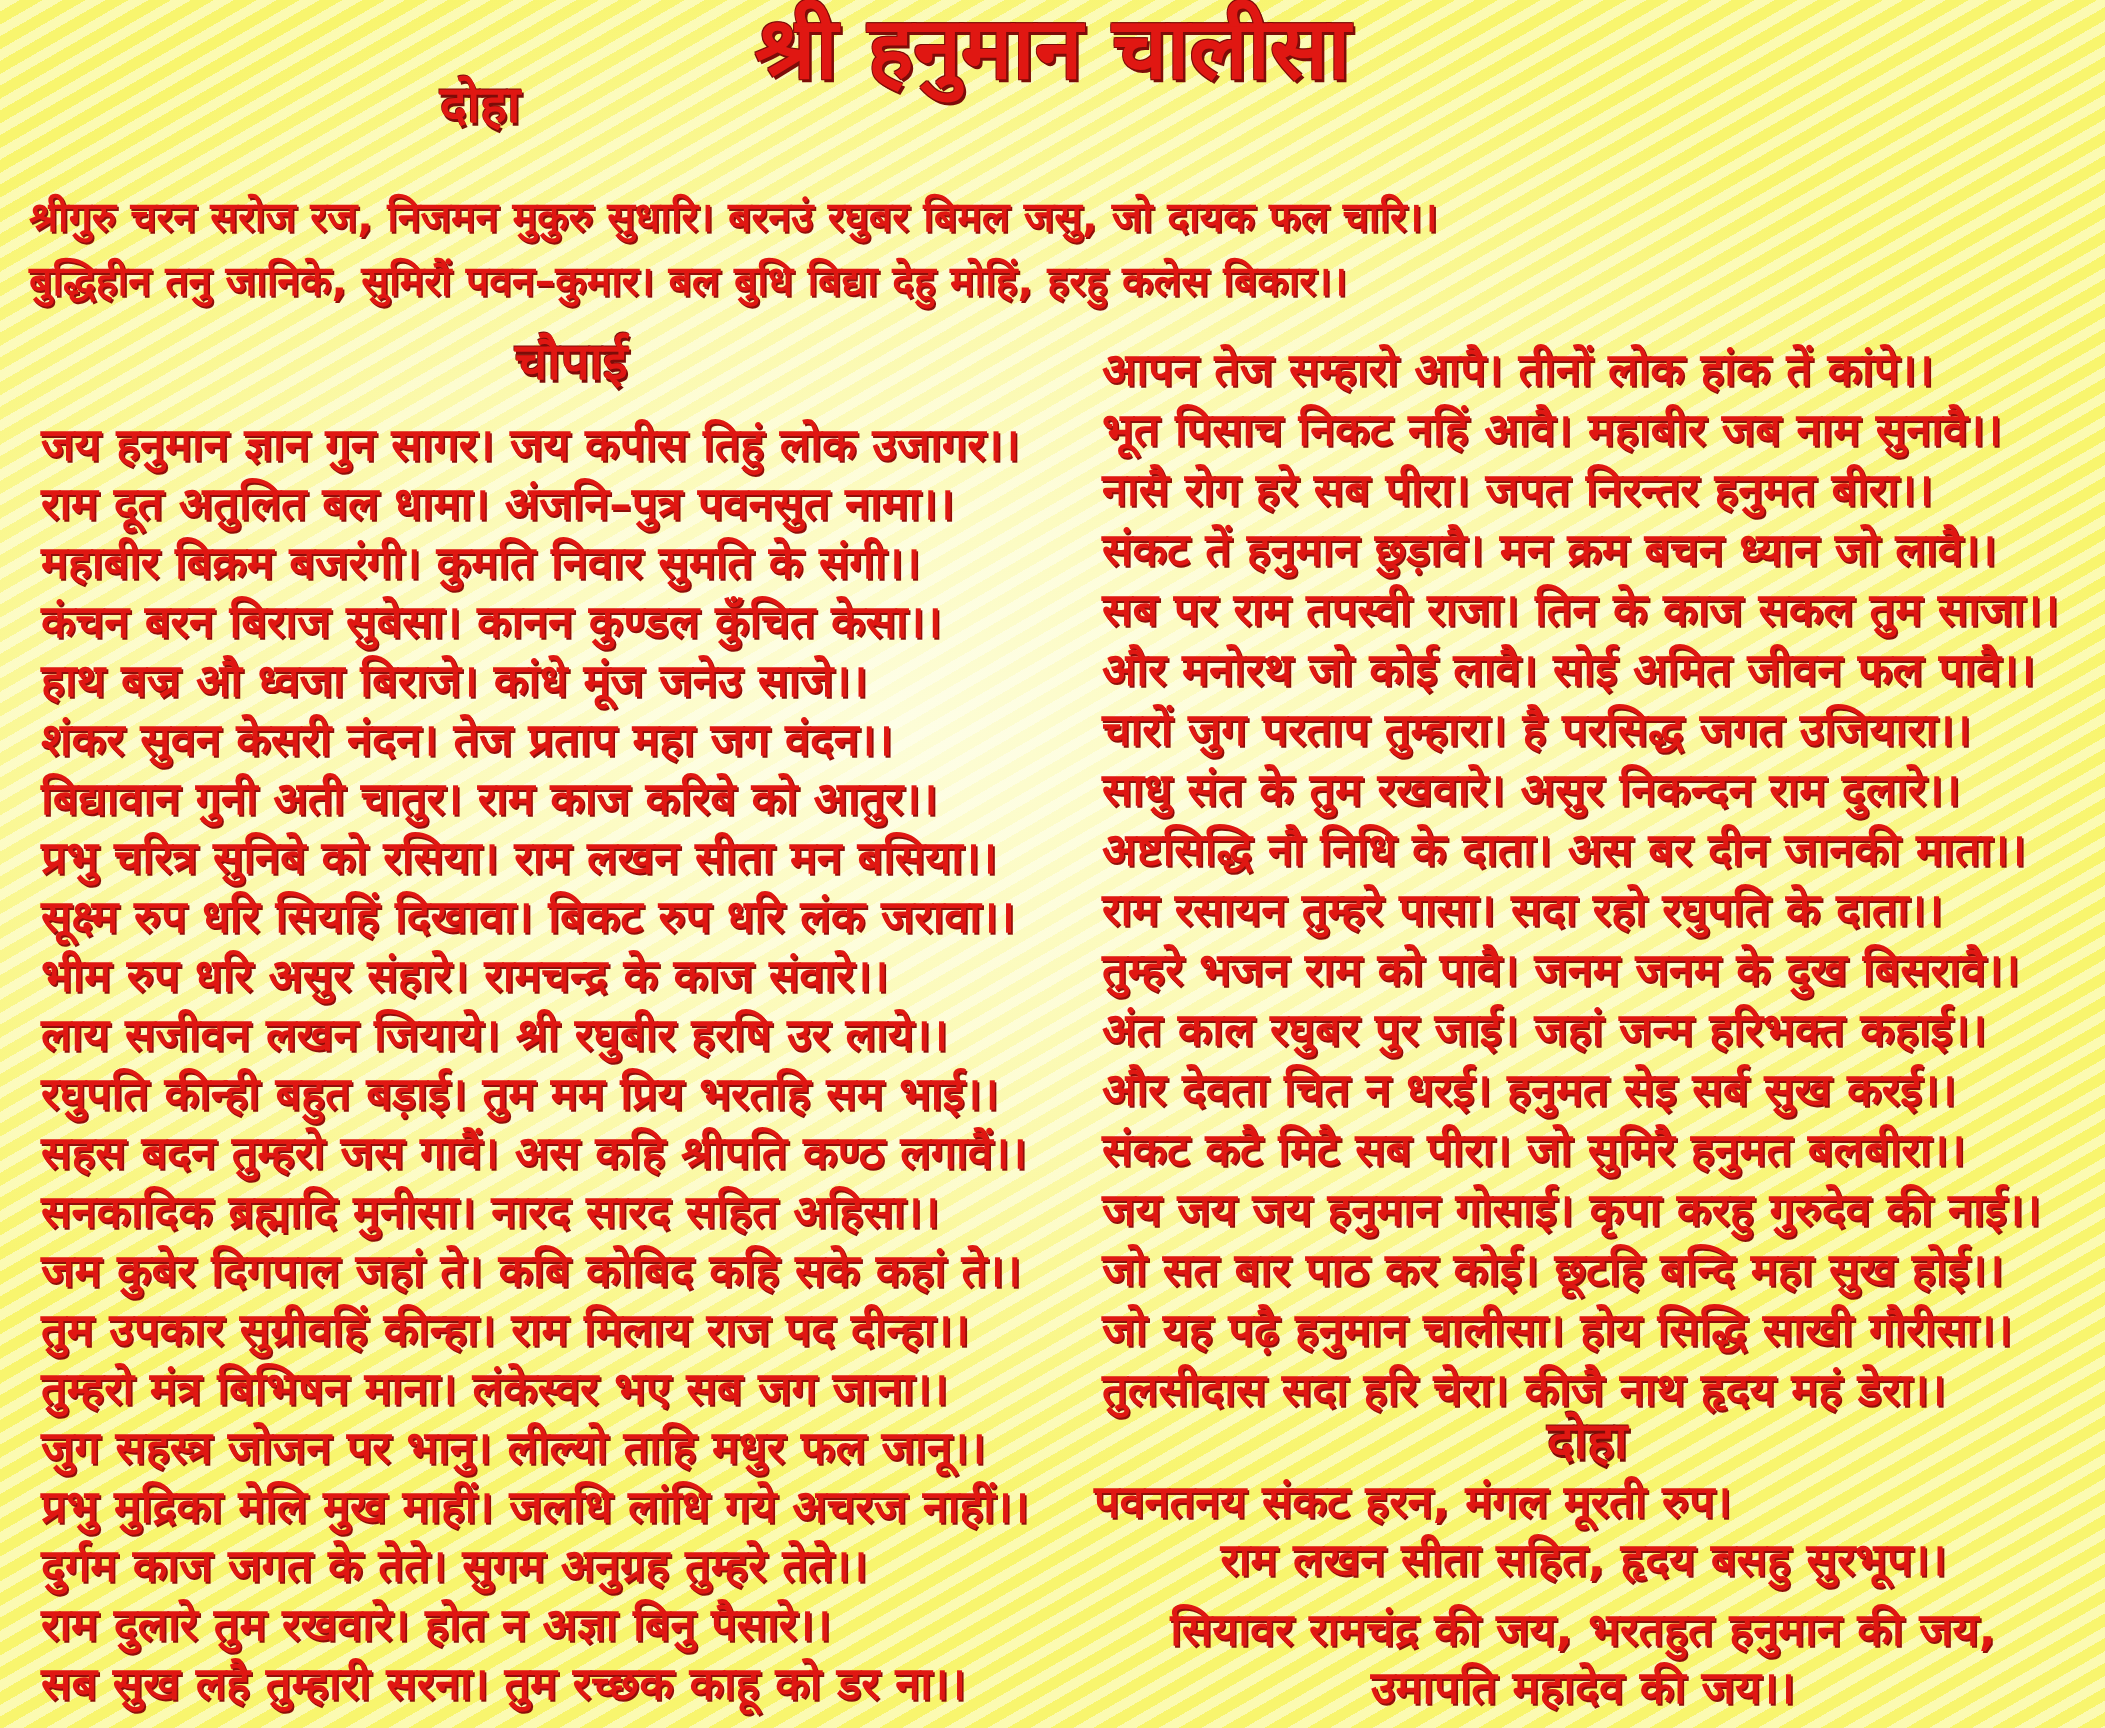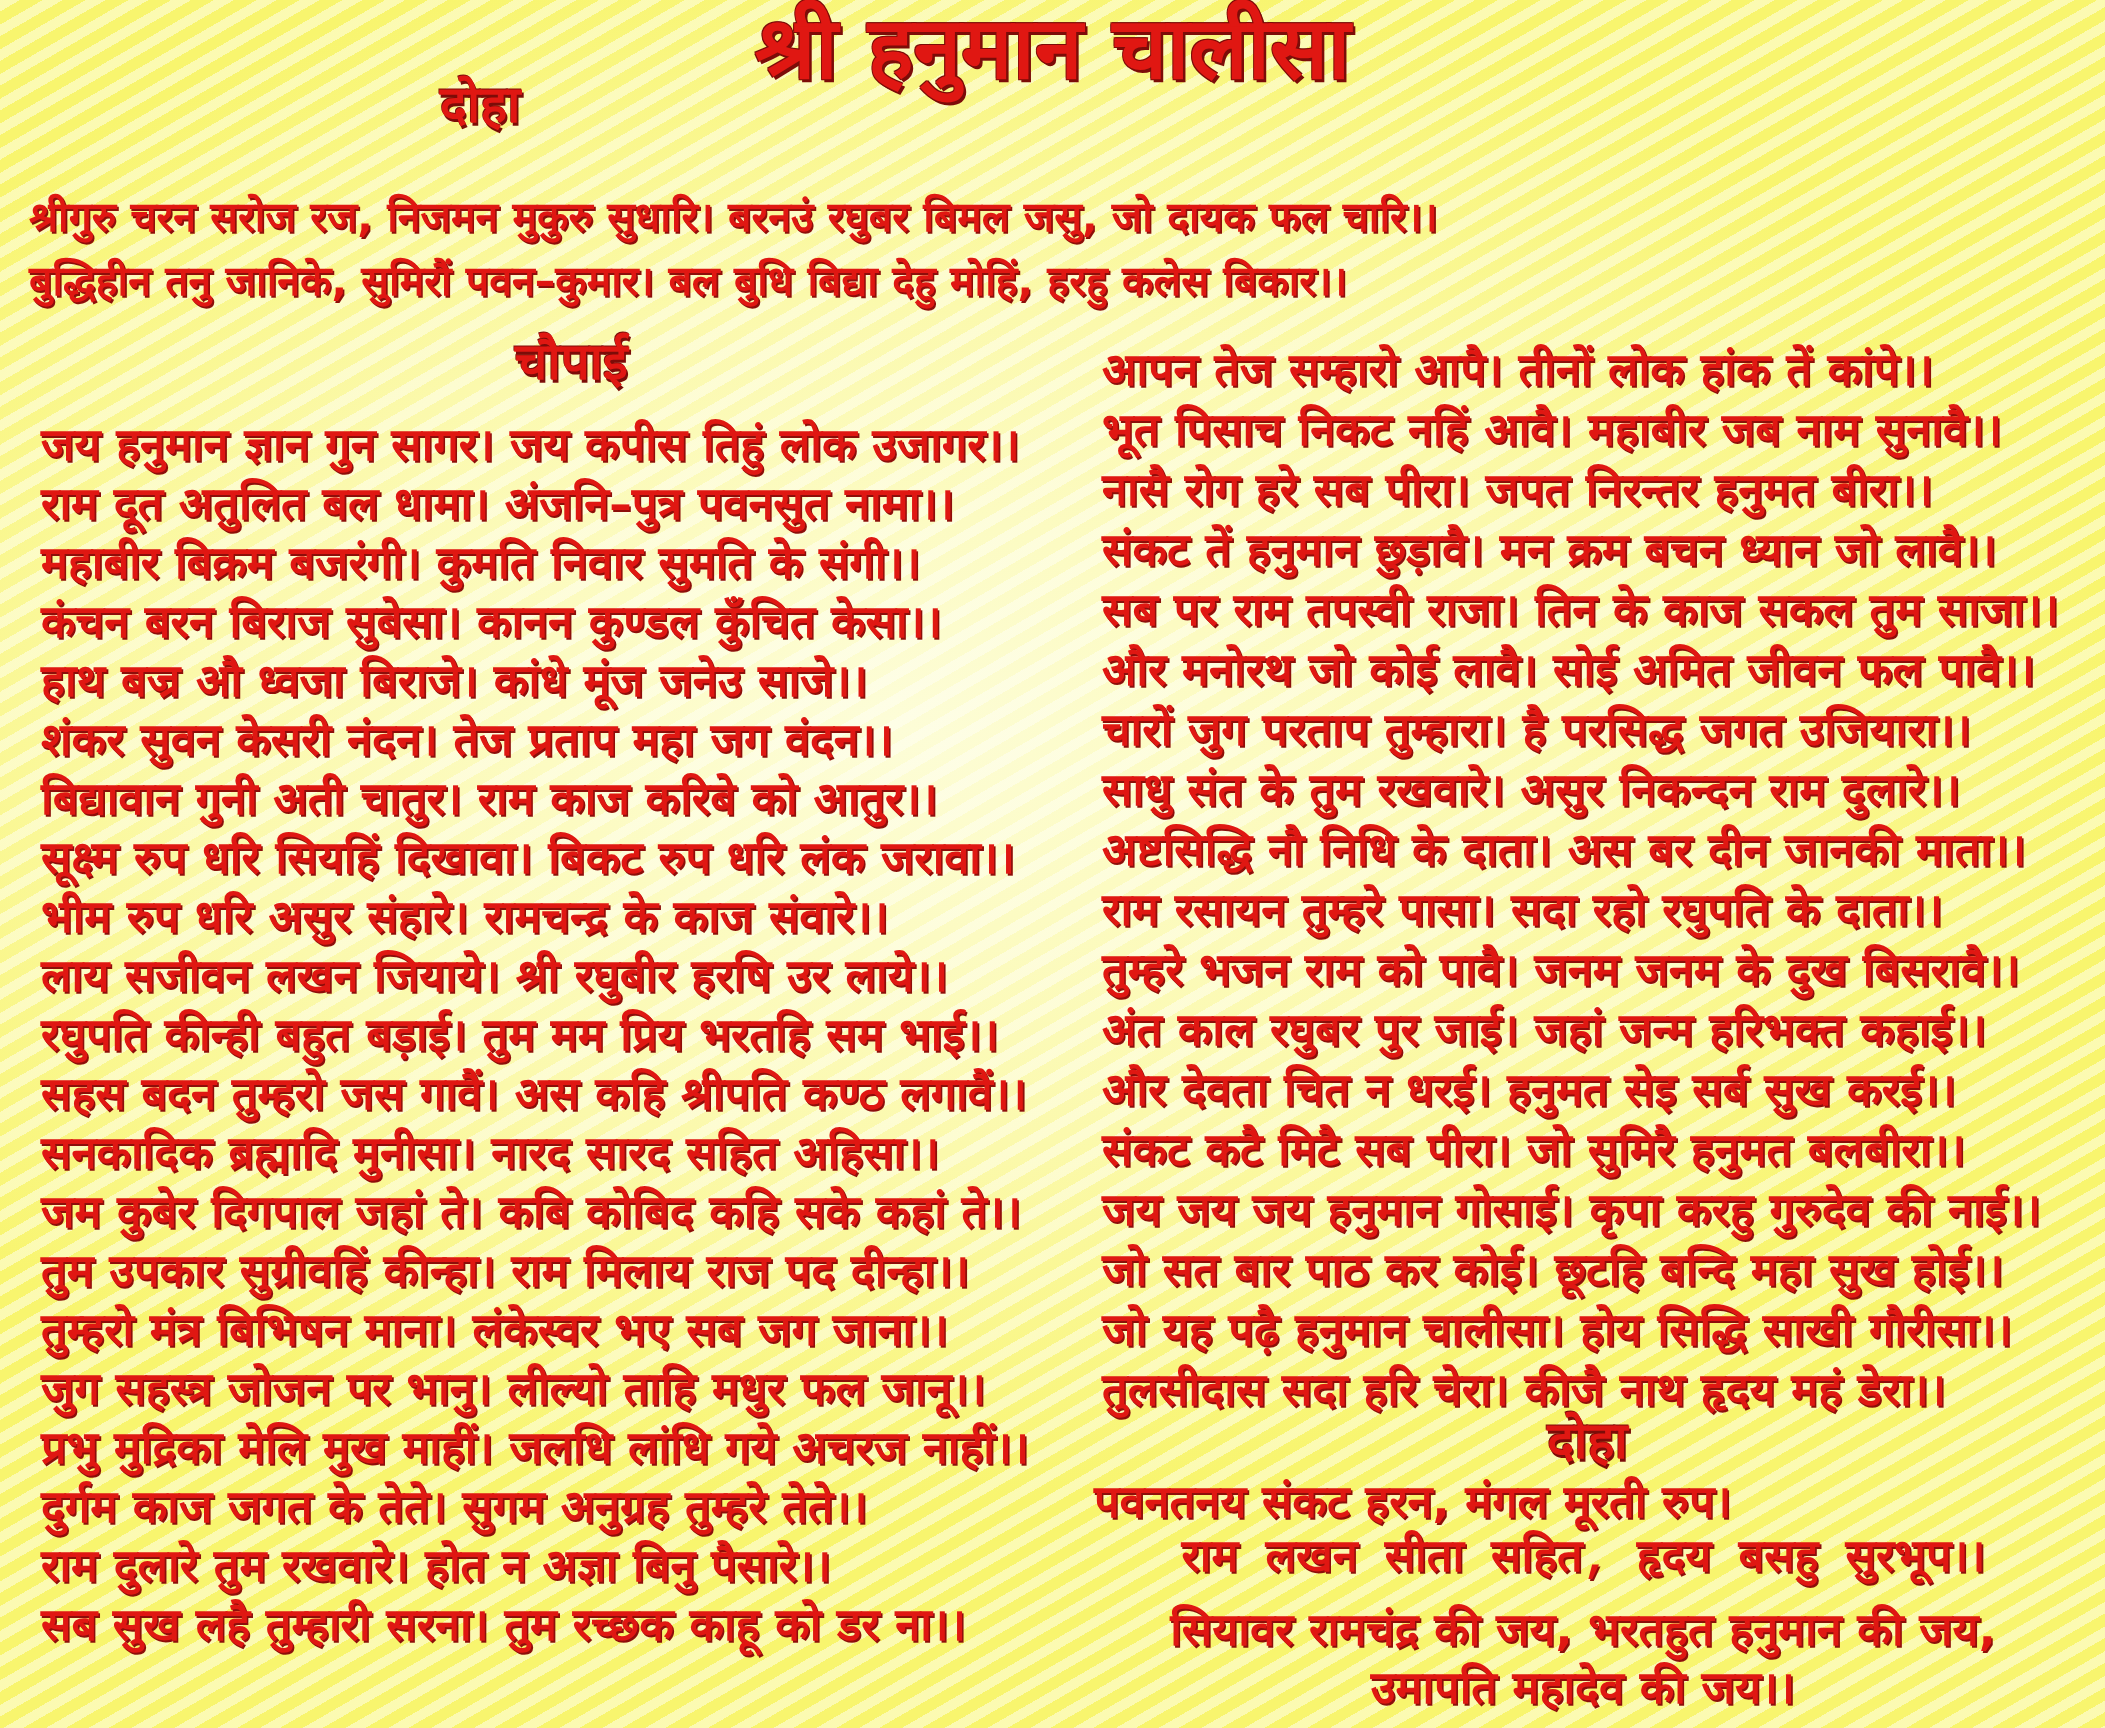--- a/index.html
+++ b/index.html
@@ -38,21 +38,21 @@
     margin:0; white-space:nowrap;
     font-size:45px; line-height:59px;
     text-shadow:1.6px 1.6px 0 #8D0E0A;
   }
   .opening-line-1{ position:absolute; top:188px; left:29px; font-size:41px; }
   .opening-line-2{ position:absolute; top:252px; left:29px; font-size:41px; }
   .left-col{ position:absolute; top:415px; left:41px; width:1061px; }
   .right-col{ position:absolute; top:340px; left:1102px; width:987px; }
   .right-col .verse-line{ line-height:60px; }
   .closing-line-1{ position:absolute; top:1472px; left:1094px; width:979px; text-align:left; }
-  .closing-line-2{ position:absolute; top:1530px; left:1094px; width:979px; text-align:center;font-family:Liberation Mono, monospace; }
+  .closing-line-2{ position:absolute; top:1530px; left:1094px; width:979px; text-align:center; }
   .jai-line-1{ position:absolute; top:1600px; left:1069px; width:1028px; text-align:center; }
   .jai-line-2{ position:absolute; top:1658px; left:1069px; width:1028px; text-align:center; }
 </style>
 </head>
 <body>
 
 <div class="page">
 
   <h1 class="page-title">श्री हनुमान चालीसा</h1>
 
@@ -64,20 +64,21 @@
   <div class="heading chaupai-head">चौपाई</div>
 
   <div class="left-col">
     <p class="verse-line">जय हनुमान ज्ञान गुन सागर। जय कपीस तिहुं लोक उजागर।।</p>
     <p class="verse-line">राम दूत अतुलित बल धामा। अंजनि–पुत्र पवनसुत नामा।।</p>
     <p class="verse-line">महाबीर बिक्रम बजरंगी। कुमति निवार सुमति के संगी।।</p>
     <p class="verse-line">कंचन बरन बिराज सुबेसा। कानन कुण्डल कुँचित केसा।।</p>
     <p class="verse-line">हाथ बज्र औ ध्वजा बिराजे। कांधे मूंज जनेउ साजे।।</p>
     <p class="verse-line">शंकर सुवन केसरी नंदन। तेज प्रताप महा जग वंदन।।</p>
     <p class="verse-line">बिद्यावान गुनी अती चातुर। राम काज करिबे को आतुर।।</p>
+    <p class="verse-line">प्रभु चरित्र सुनिबे को रसिया। राम लखन सीता मन बसिया।।</p>
     <p class="verse-line">सूक्ष्म रुप धरि सियहिं दिखावा। बिकट रुप धरि लंक जरावा।।</p>
     <p class="verse-line">भीम रुप धरि असुर संहारे। रामचन्द्र के काज संवारे।।</p>
     <p class="verse-line">लाय सजीवन लखन जियाये। श्री रघुबीर हरषि उर लाये।।</p>
     <p class="verse-line">रघुपति कीन्ही बहुत बड़ाई। तुम मम प्रिय भरतहि सम भाई।।</p>
     <p class="verse-line">सहस बदन तुम्हरो जस गावैं। अस कहि श्रीपति कण्ठ लगावैं।।</p>
     <p class="verse-line">सनकादिक ब्रह्मादि मुनीसा। नारद सारद सहित अहिसा।।</p>
     <p class="verse-line">जम कुबेर दिगपाल जहां ते। कबि कोबिद कहि सके कहां ते।।</p>
     <p class="verse-line">तुम उपकार सुग्रीवहिं कीन्हा। राम मिलाय राज पद दीन्हा।।</p>
     <p class="verse-line">तुम्हरो मंत्र बिभिषन माना। लंकेस्वर भए सब जग जाना।।</p>
     <p class="verse-line">जुग सहस्त्र जोजन पर भानु। लील्यो ताहि मधुर फल जानू।।</p>

